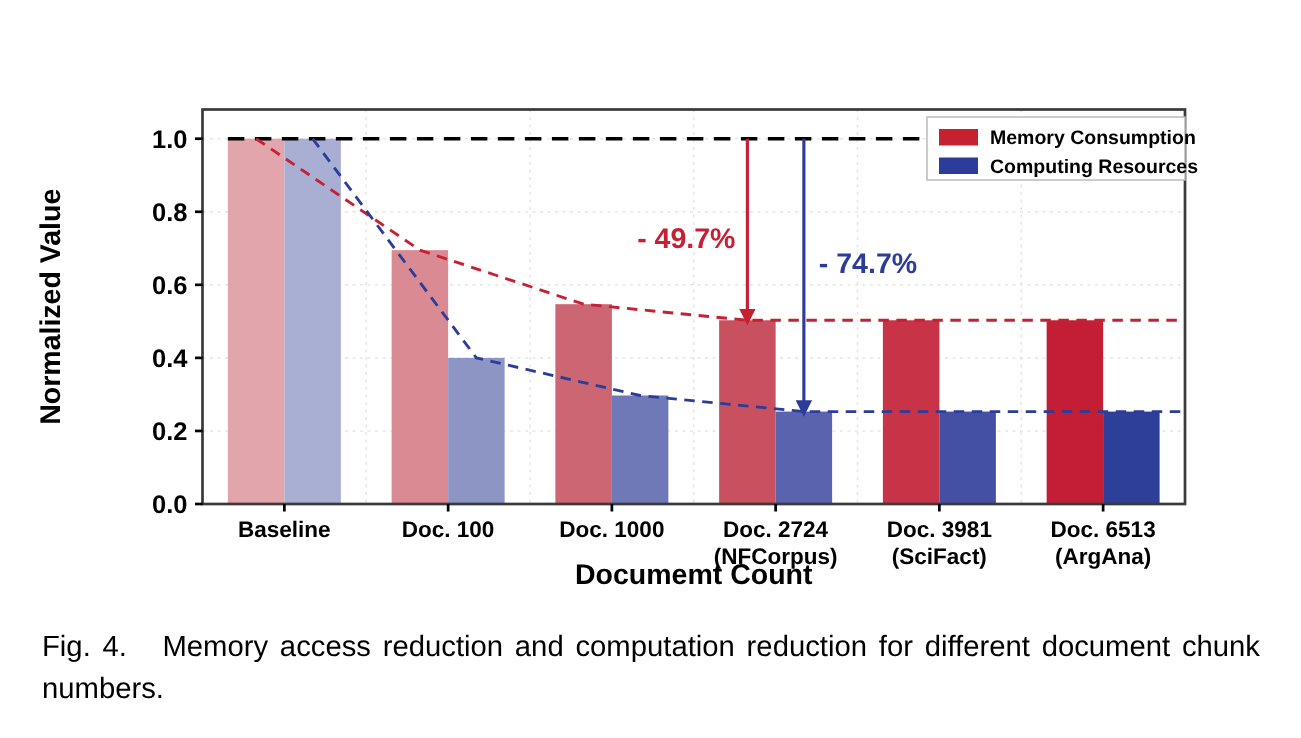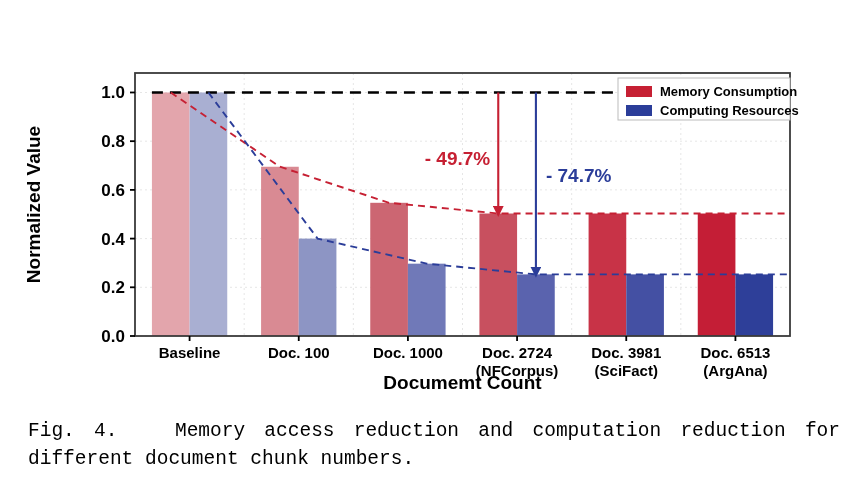--- a/index.html
+++ b/index.html
@@ -19,21 +19,21 @@
     left: 0;
     top: 0;
     width: 867px;
     height: 400px;
   }
   #caption {
     position: absolute;
     left: 28px;
     top: 418px;
     width: 812px;
-    font-family: Liberation Mono, monospace;
+    font-family: Liberation Sans, sans-serif;
     font-size: 19.5px;
     line-height: 1.42;
     color: #000000;
     text-align: justify;
   }
   #caption .capnum { white-space: pre; }
   svg text { font-family: "Liberation Sans", sans-serif; }
 </style>
 </head>
 <body>

